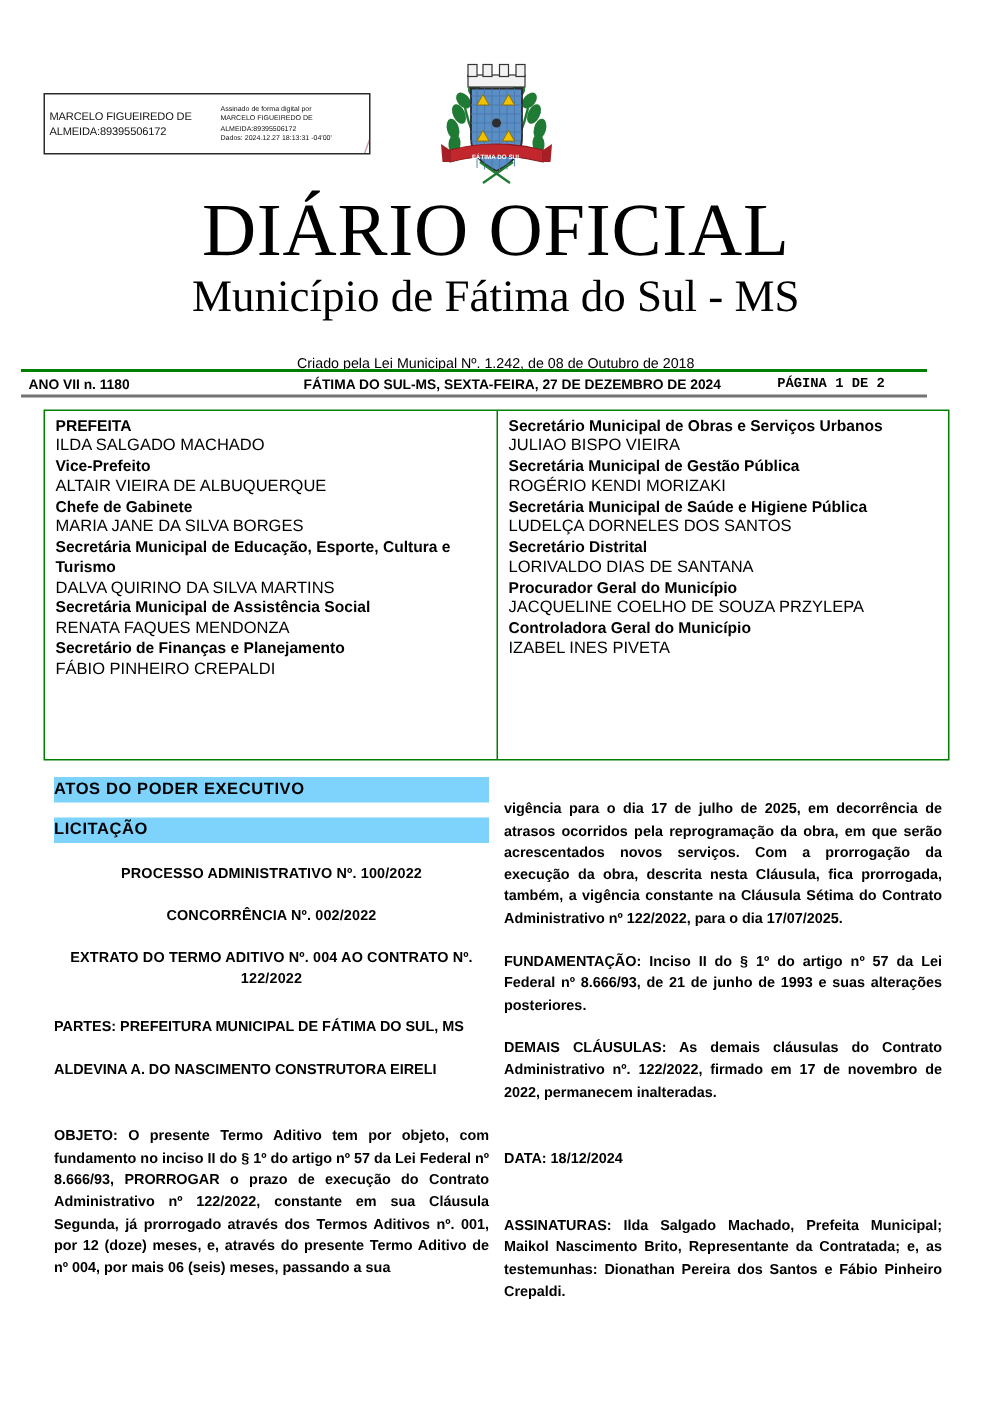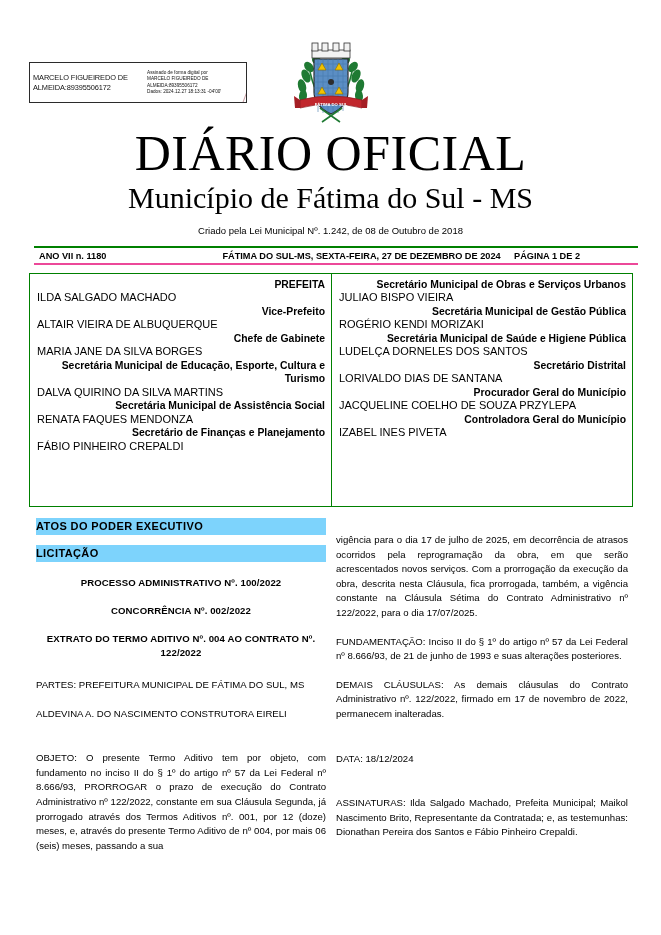--- a/index.html
+++ b/index.html
@@ -89,41 +89,41 @@
   .dj-sub {
     font-family: "Liberation Serif", serif;
     font-size: 30px;
     line-height: 32px;
     font-weight: 400;
     margin-top: 2px;
   }
   .dj-law {
     font-size: 9.5px;
     line-height: 14px;
-    margin-top: 10px;
+    margin-top: 22px;
   }
 
   
   .infobar {
     position: absolute;
-    left: 34px;
+    left: 14px;
     top: 246px;
     width: 604px;
     border-top: 2px solid #008000;
-    border-bottom: 2px solid #ec4899;
+    border-bottom: 2px solid #737373;
     box-sizing: border-box;
     height: 19px;
     display: flex;
     align-items: center;
     font-size: 9.2px;
     font-weight: bold;
   }
   .ib-left  { width: 170px; padding-left: 5px; text-align: left; }
   .ib-mid   { flex: 1; text-align: center; }
-  .ib-right { width: 120px; text-align: left; padding-right: 4px; }
+  .ib-right { width: 120px; text-align: center; padding-right: 4px; font-family: Liberation Mono, monospace; }
 
   
   .officials {
     position: absolute;
     left: 29px;
     top: 273px;
     width: 604px;
     height: 234px;
     border: 1.6px solid #008000;
     box-sizing: border-box;
@@ -132,21 +132,20 @@
   .off-col {
     width: 50%;
     box-sizing: border-box;
     padding: 4px 6px 0 7px;
   }
   .off-col.right { border-left: 1.4px solid #008000; }
   .off-role {
     font-size: 10.4px;
     line-height: 13.4px;
     font-weight: bold;
-    text-align: right;
   }
   .off-name {
     font-size: 11px;
     line-height: 13.6px;
     font-weight: 400;
   }
 
   
   .col-left {
     position: absolute;
@@ -182,20 +181,21 @@
     letter-spacing: 0.1px;
     margin-bottom: 14px;
   }
   .center-head.two-line { margin-bottom: 18px; }
 
   .para {
     font-size: 9.6px;
     line-height: 14.6px;
     text-align: justify;
     margin: 0 0 14px 0;
+    font-weight: bold;
   }
   .para.gap-lg { margin-bottom: 30px; }
   .para.no-justify { text-align: left; }
 </style>
 </head>
 <body>
 
 <div class="page">
 
   <div class="sig-box">

